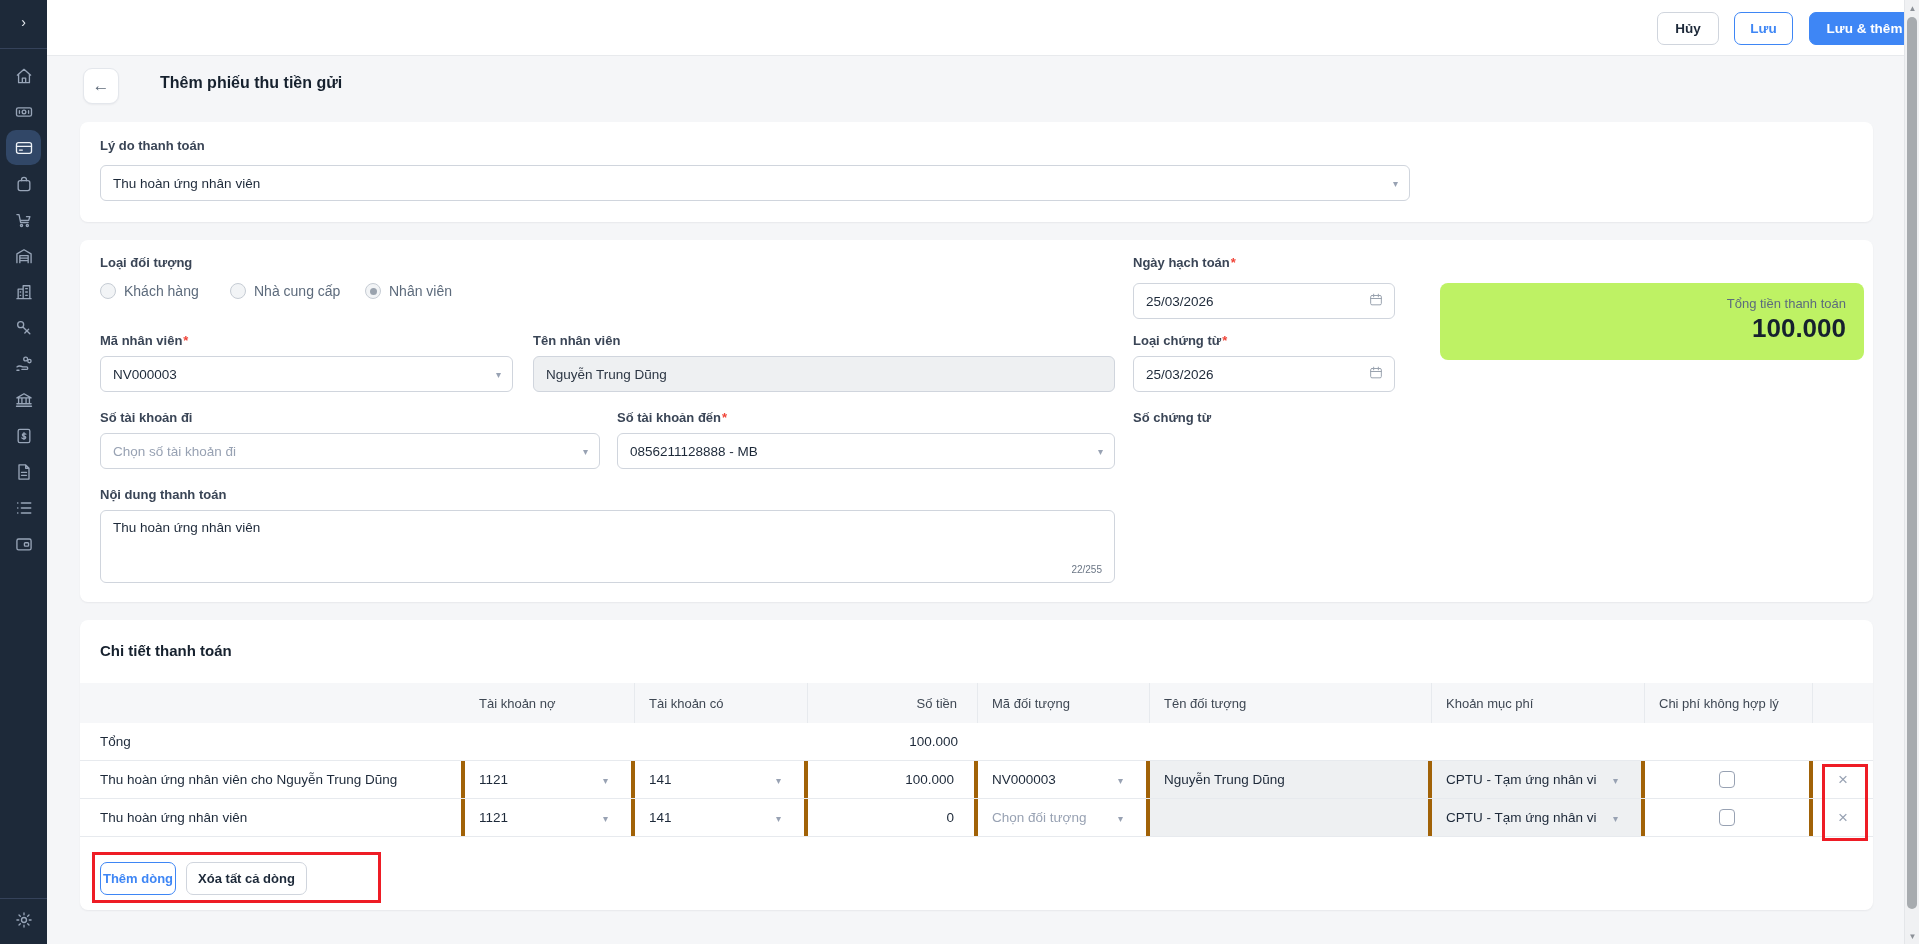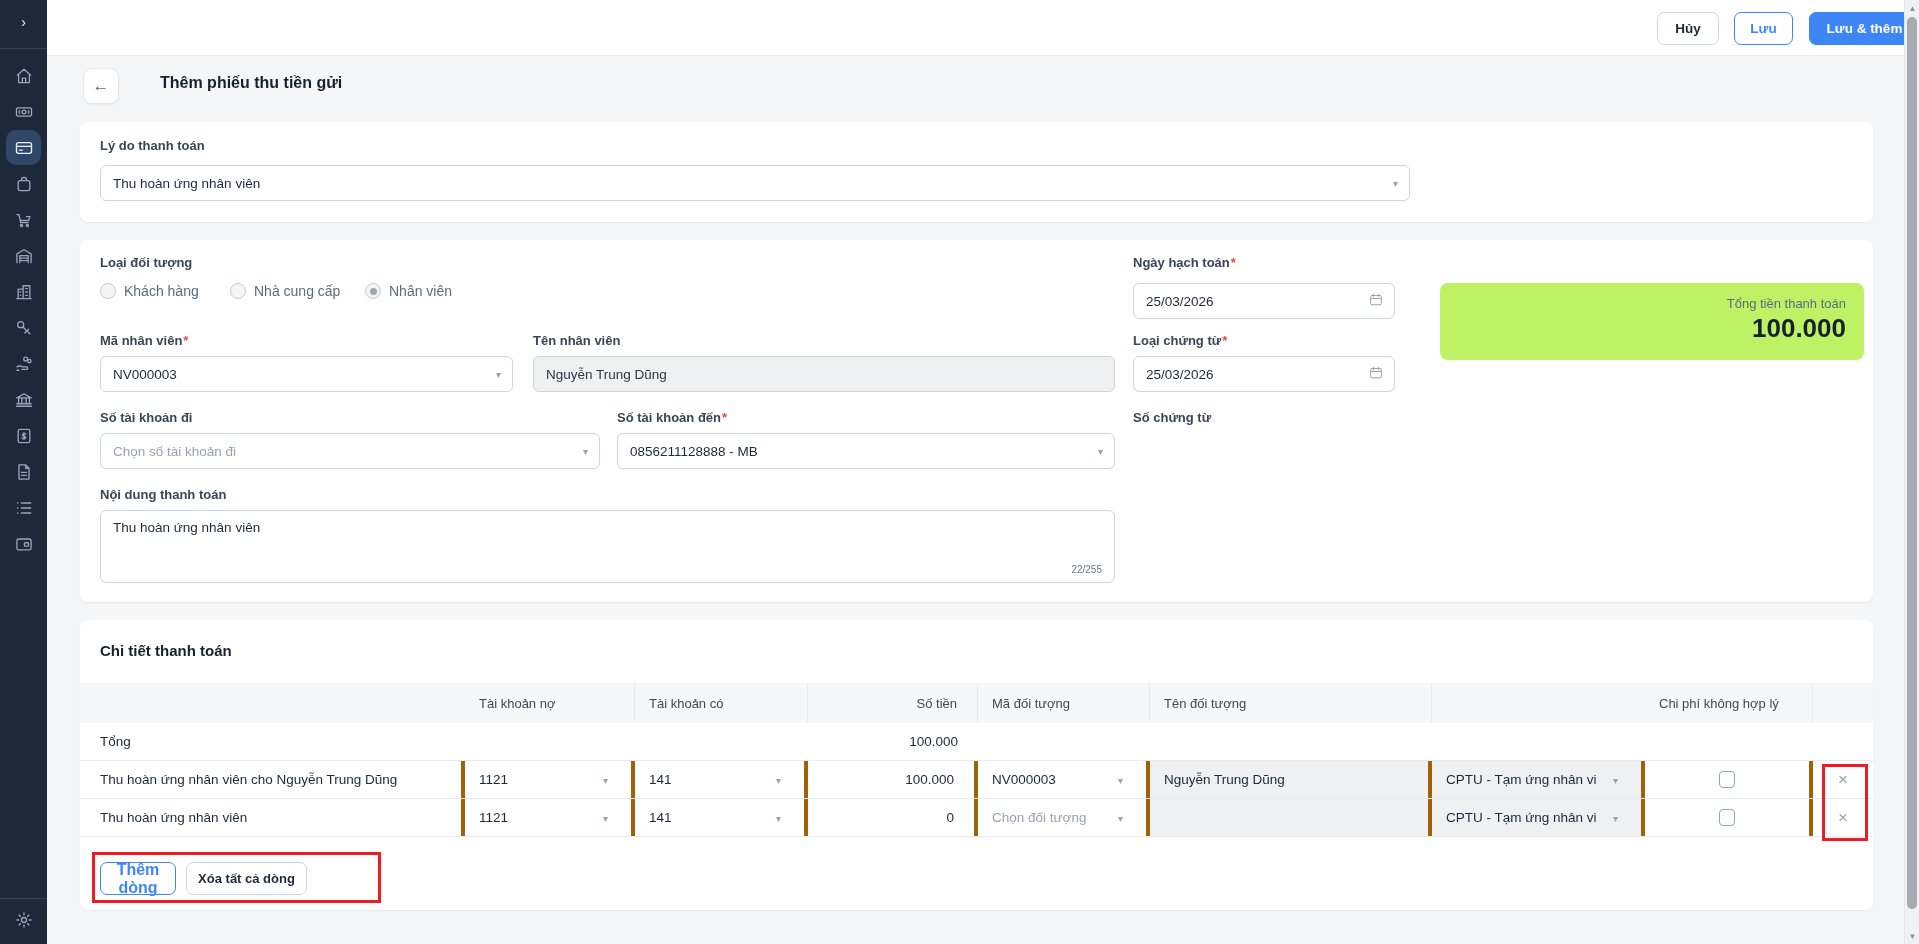--- a/index.html
+++ b/index.html
@@ -72,21 +72,21 @@
   .td.bordered { border-right:4px solid #a16207; }
   .td.right { justify-content:flex-end; padding-right:20px; }
   .td .caret { right:9px; }
   .cell-select { position:relative; width:100%; height:100%; display:flex; align-items:center; cursor:pointer; }
   .td.gray { background:#eef0f2; }
   .ellipsis { white-space:nowrap; overflow:hidden; text-overflow:ellipsis; display:block; width:100%; }
   .checkbox { width:16px; height:17px; border:1.5px solid #98a2b3; border-radius:4px; background:#fff; cursor:pointer; margin:0 auto; }
   .row-x { width:100%; text-align:center; color:#98a2b3; font-size:17px; cursor:pointer; }
   .bold { font-weight:normal; }
 
-  .btn-add-row { position:absolute; left:100px; top:862px; width:76px; height:33px; border:1px solid #3e86f5; color:#3e86f5; border-radius:7px; background:#fff; display:flex; align-items:center; justify-content:center; font-size:16px; font-weight:bold; cursor:pointer; }
+  .btn-add-row { position:absolute; left:100px; top:862px; width:76px; height:33px; border:1px solid #3e86f5; color:#3e86f5; border-radius:7px; background:#fff; display:flex; align-items:center; justify-content:center; font-size:13px; font-weight:bold; cursor:pointer; }
   .btn-del-all { position:absolute; left:186px; top:862px; width:121px; height:33px; border:1px solid #d0d5dd; color:#1d2939; border-radius:7px; background:#fff; display:flex; align-items:center; justify-content:center; font-size:13px; font-weight:bold; cursor:pointer; }
 
   
   .annot { position:absolute; border:3px solid #ee1c25; pointer-events:none; z-index:8; }
   .annot-x { left:1822px; top:764px; width:46px; height:77px; }
   .annot-buttons { left:92px; top:852px; width:289px; height:51px; }
 </style>
 </head>
 <body>
 
@@ -283,20 +283,21 @@
     <div class="section-title">Chi tiết thanh toán</div>
 
     <div class="dtable">
 
       <div class="thead">
         <div class="th" style="left:385px; width:170px">Tài khoản nợ</div>
         <div class="th" style="left:555px; width:173px">Tài khoản có</div>
         <div class="th right" style="left:728px; width:170px">Số tiền</div>
         <div class="th" style="left:898px; width:172px">Mã đối tượng</div>
         <div class="th" style="left:1070px; width:282px">Tên đối tượng</div>
+        <div class="th" style="left:1352px; width:213px">Khoản mục phí</div>
         <div class="th" style="left:1565px; width:168px">Chi phí không hợp lý</div>
         <div class="th" style="left:1733px; width:60px; border-right:none"></div>
       </div>
 
       <div class="trow" style="top:40px">
         <div class="td bold" style="left:0; width:385px; padding-left:20px">Tổng</div>
         <div class="td right bold" style="left:728px; width:170px">100.000</div>
       </div>
 
       <div class="trow" style="top:78px">

